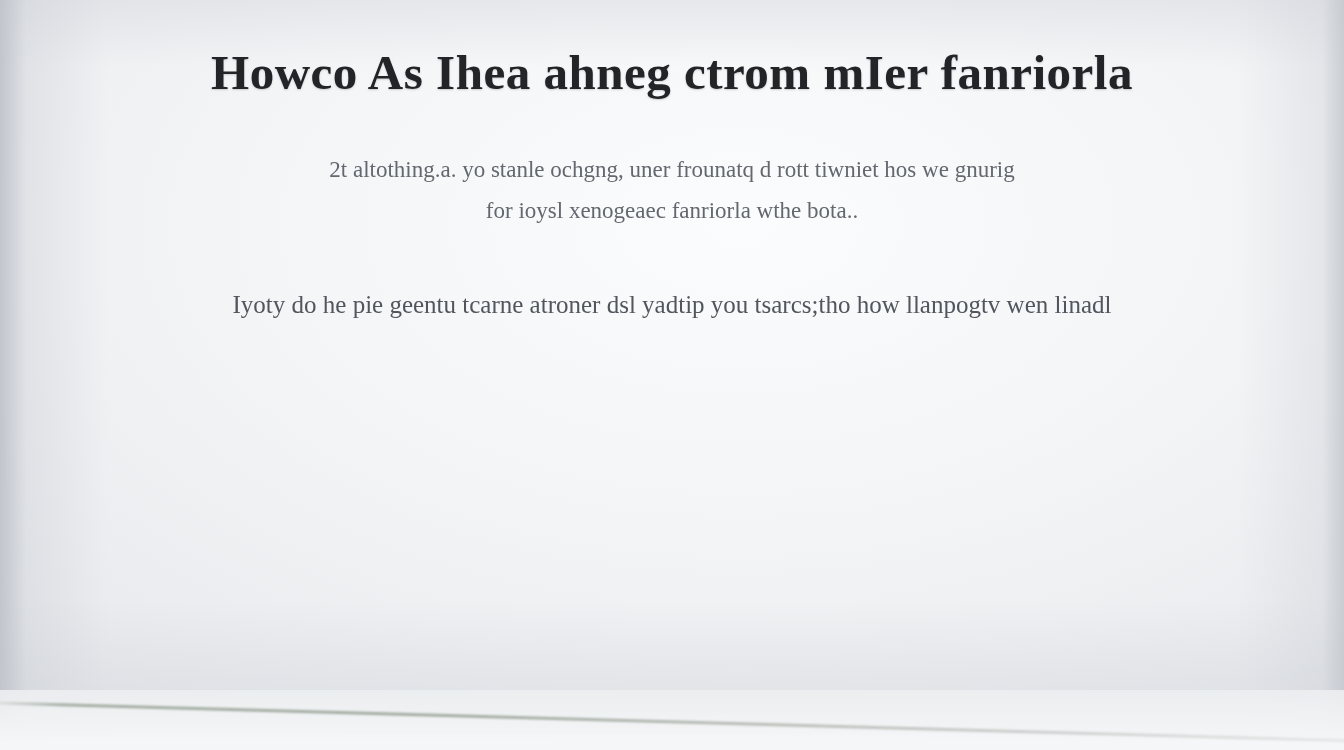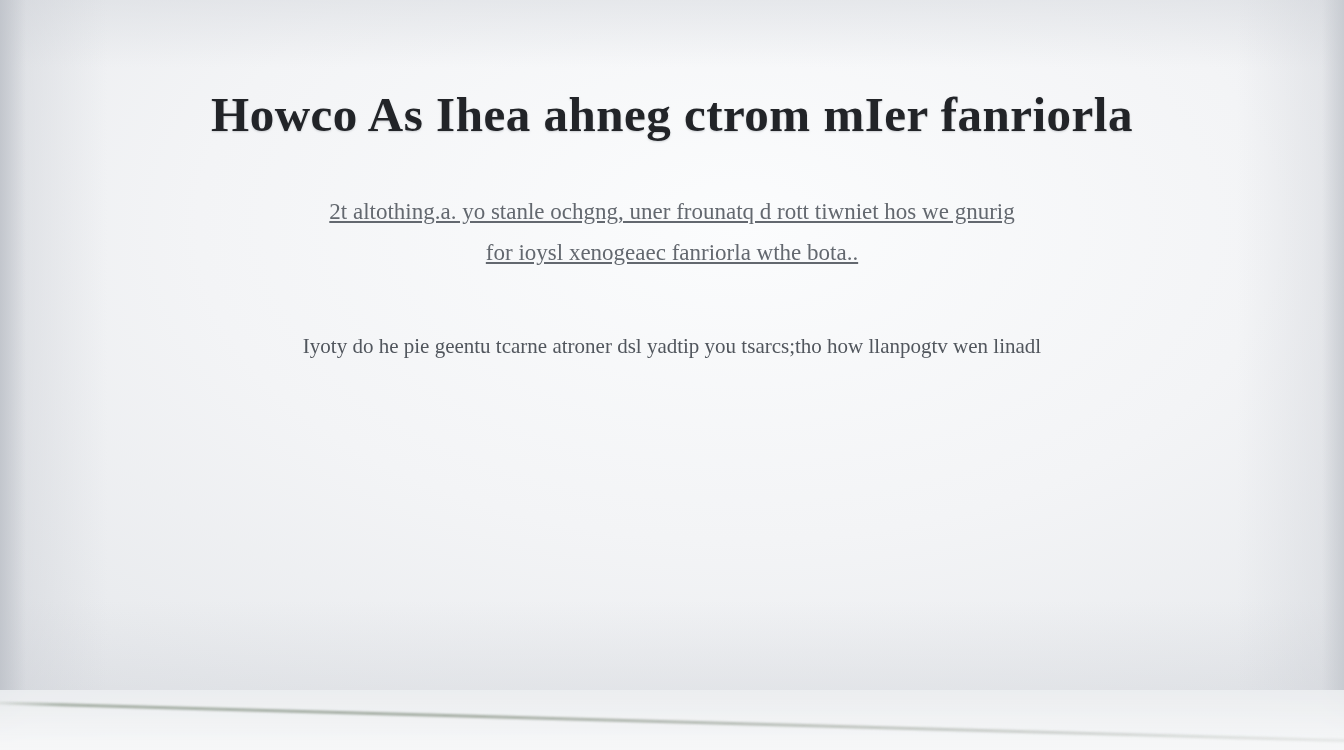--- a/index.html
+++ b/index.html
@@ -34,45 +34,44 @@
   }
   .content {
     position: absolute;
     left: 0;
     top: 0;
     width: 1344px;
     text-align: center;
   }
   .doc-title {
     margin: 0;
-    padding-top: 86px;
+    padding-top: 44px;
     font-size: 49px;
     font-weight: bold;
     letter-spacing: 0.5px;
     color: #222428;
     text-shadow: 0 1px 2px rgba(120,125,135,0.35);
     filter: blur(0.35px);
   }
   .para {
     margin: 0 auto;
     color: #5e636b;
     filter: blur(0.45px);
   }
   .para-1 {
     width: 1010px;
     margin-top: 48px;
     font-size: 23px;
     line-height: 41px;
     color: #63686f;
-    text-decoration: underline;
   }
   .para-2 {
     width: 1180px;
     margin-top: 52px;
-    font-size: 21px;
+    font-size: 25px;
     line-height: 43px;
     color: #51565d;
   }
   .para-line {
     display: block;
     white-space: nowrap;
   }
   
   .horizon {
     position: absolute;

